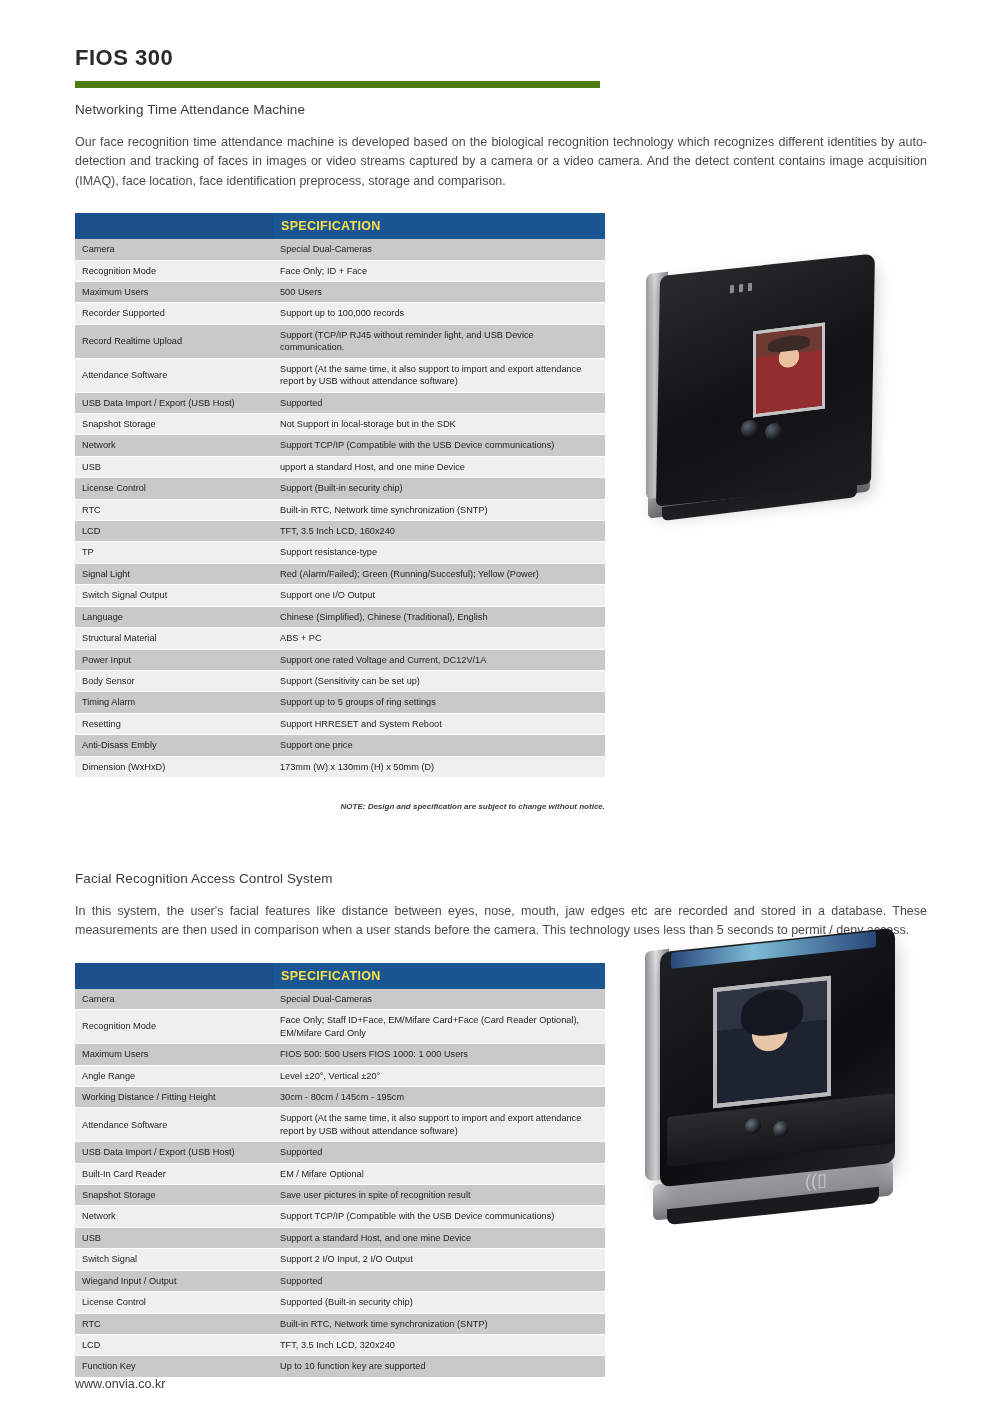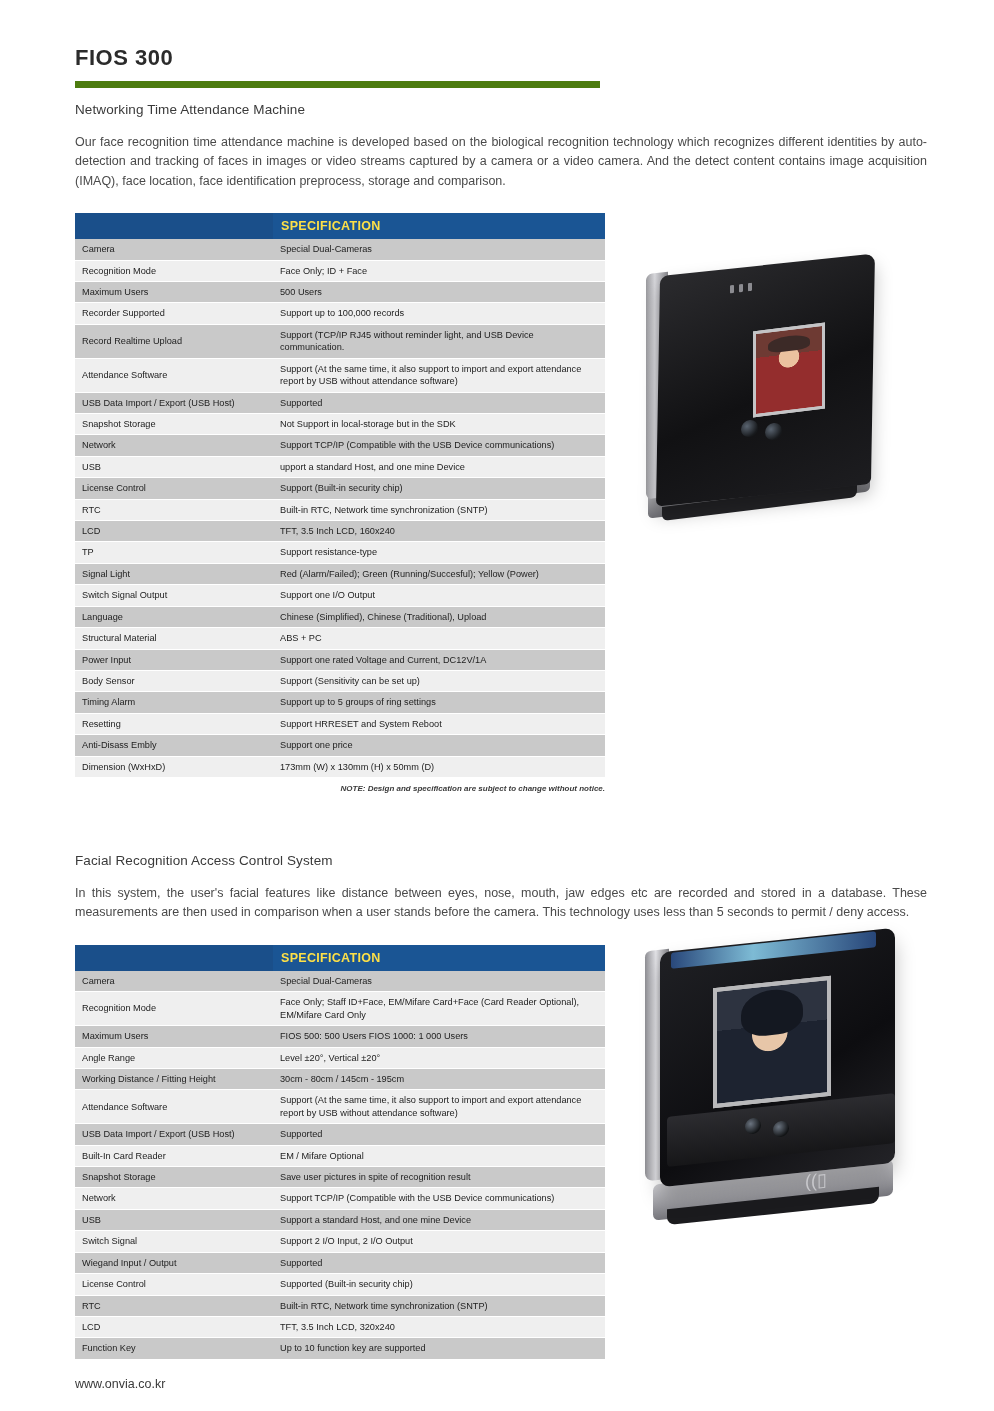--- a/index.html
+++ b/index.html
@@ -86,21 +86,21 @@
   tr.alt td { background: #c9c9c9; }
   tr.norm td { background: #efefef; }
 
   .note {
     font-size: 8px;
     font-style: italic;
     font-weight: bold;
     color: #3a3a3a;
     text-align: right;
     width: 530px;
-    margin-top: 6px;
+    margin-top: 24px;
   }
 
   
   .device {
     position: absolute;
   }
   #device-1 { left: 610px; top: 255px; width: 330px; height: 290px; }
   #device-2 { left: 605px; top: 920px; width: 340px; height: 340px; }
 
   
@@ -358,21 +358,21 @@
           <tr class="alt">
             <td class="k">Signal Light</td>
             <td class="v">Red (Alarm/Failed); Green (Running/Succesful); Yellow (Power)</td>
           </tr>
           <tr class="norm">
             <td class="k">Switch Signal Output</td>
             <td class="v">Support one I/O Output</td>
           </tr>
           <tr class="alt">
             <td class="k">Language</td>
-            <td class="v">Chinese (Simplified), Chinese (Traditional), Upload</td>
+            <td class="v">Chinese (Simplified), Chinese (Traditional), English</td>
           </tr>
           <tr class="norm">
             <td class="k">Structural Material</td>
             <td class="v">ABS + PC</td>
           </tr>
           <tr class="alt">
             <td class="k">Power Input</td>
             <td class="v">Support one rated Voltage and Current, DC12V/1A</td>
           </tr>
           <tr class="norm">

